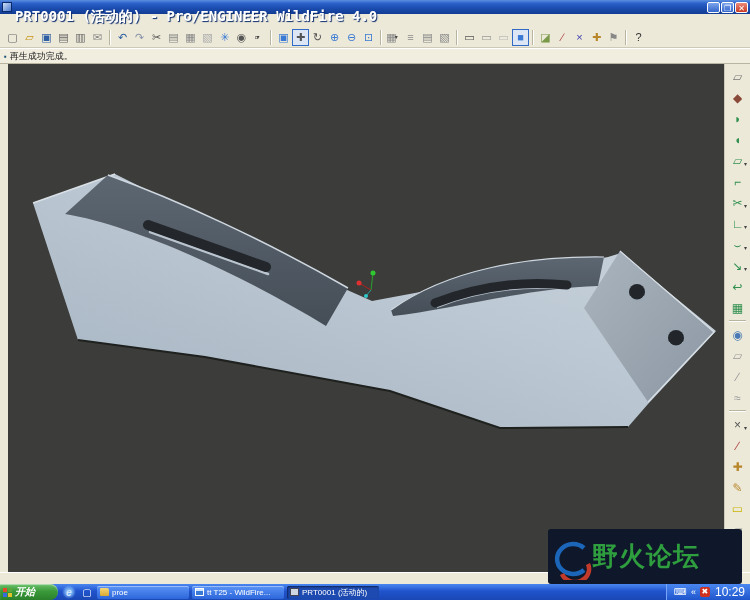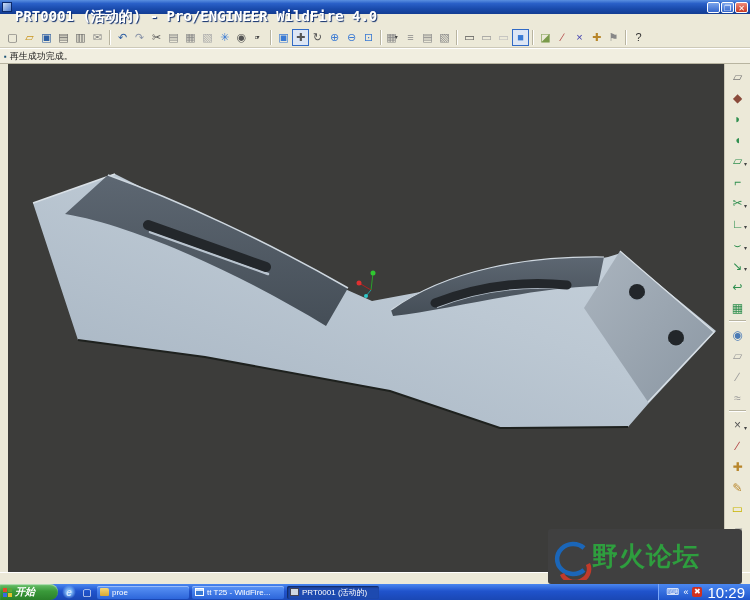--- a/index.html
+++ b/index.html
@@ -54,21 +54,21 @@
   #statusbar{position:absolute;left:0;top:572px;width:750px;height:12px;background:#ece9d8;
     border-top:1px solid #fff;box-sizing:border-box;}
   #filter-box{position:absolute;left:606px;top:1px;width:100px;height:10px;background:#fff;
     border:1px solid #7f9db9;font-size:8px;line-height:9px;padding-left:3px;box-sizing:border-box;color:#222;}
   #filter-arrow{position:absolute;left:706px;top:1px;width:11px;height:10px;
     background:linear-gradient(180deg,#cfe0f8,#88aef0);border:1px solid #7f9db9;box-sizing:border-box;
     font-size:6px;text-align:center;line-height:9px;color:#1a3a8a;}
   #filter-go{position:absolute;left:720px;top:0;font-size:9px;color:#2e9e3e;font-weight:bold;}
 
   
-  #watermark{position:absolute;left:548px;top:529px;width:194px;height:55px;background:#404040;
+  #watermark{position:absolute;left:548px;top:529px;width:194px;height:55px;background:#0f172a;
     border-radius:3px;z-index:40;display:flex;align-items:center;}
   #wm-title{font-size:26px;font-weight:bold;color:#2e9e3e;letter-spacing:1px;
     font-family:"DejaVu Sans",sans-serif;white-space:nowrap;}
   #wm-url{position:absolute;left:552px;top:574px;width:198px;z-index:60;font-size:14px;font-weight:bold;
     color:rgba(155,185,225,0.55);letter-spacing:1px;white-space:nowrap;}
 
   
   #taskbar{position:absolute;left:0;top:584px;width:750px;height:16px;
     background:linear-gradient(180deg,#4a87f0 0%,#2053cc 45%,#1a47b4 100%);display:flex;align-items:center;z-index:50;}
   #start-btn{width:58px;height:16px;border-radius:0 8px 8px 0;
@@ -85,21 +85,21 @@
     white-space:nowrap;overflow:hidden;}
   .task-btn.active{background:#1d4ab0;box-shadow:inset 1px 1px 2px rgba(0,0,0,.5);}
   .task-ico{width:9px;height:8px;margin-right:3px;flex:none;}
   .folder-ico{background:linear-gradient(180deg,#f8d878,#d8a830);border-radius:1px 2px 1px 1px;}
   .pic-ico{background:linear-gradient(180deg,#cfe4ff 40%,#3a7ad4 40%);border:1px solid #fff;box-sizing:border-box;}
   .prt-ico{background:#cfd8e2;border:1px solid #445;box-sizing:border-box;}
   #tray{margin-left:auto;height:16px;display:flex;align-items:center;
     background:linear-gradient(180deg,#4a87f0,#1f55cc);border-left:1px solid #7aa6f8;padding:0 5px;}
   .tray-ico{color:#fff;font-size:9px;margin:0 2px;}
   .tray-ico.alert{background:#d03020;border-radius:2px;width:10px;height:10px;font-size:8px;line-height:10px;text-align:center;}
-  #clock{color:#fff;font-size:15px;margin-left:3px;}
+  #clock{color:#fff;font-size:12px;margin-left:3px;}
 </style>
 </head>
 <body>
 
 <div id="app">
 
   <div id="titlebar">
     <div id="app-icon"></div>
     <span id="title-text">PRT0001 (活动的) - Pro/ENGINEER WildFire 4.0</span>
     <div id="win-controls">

